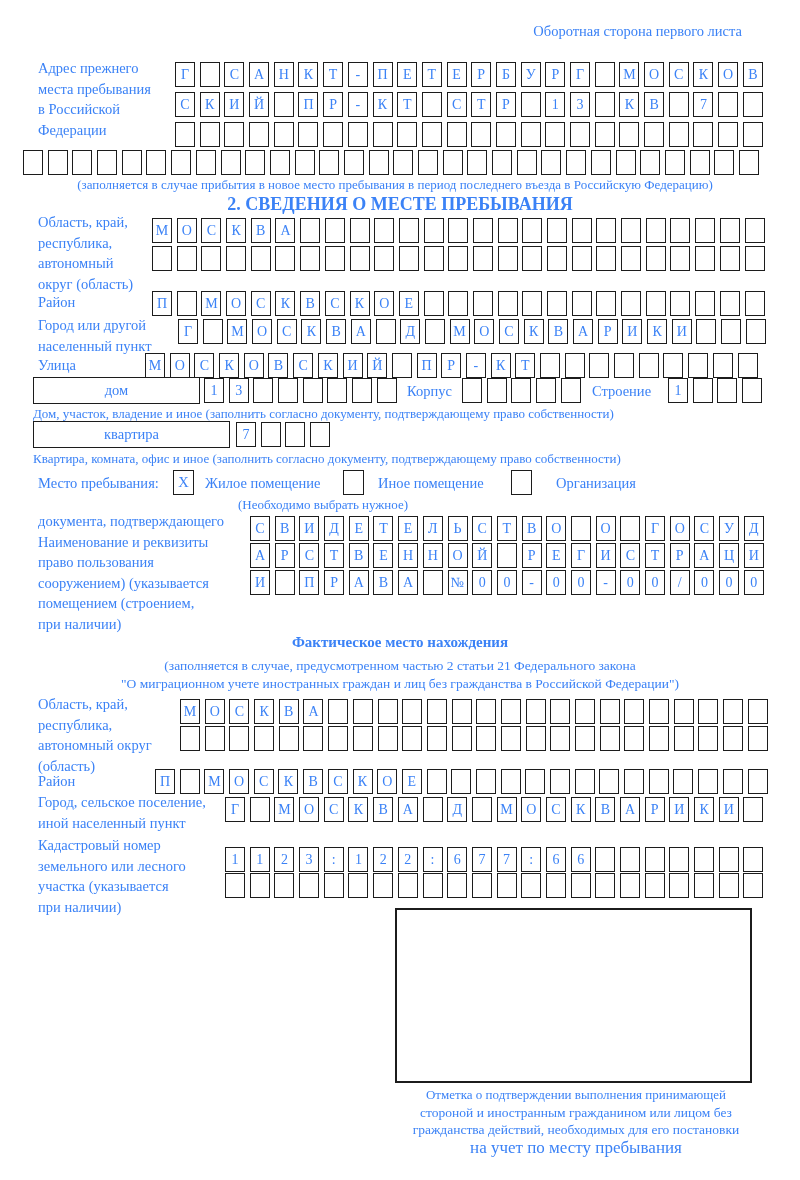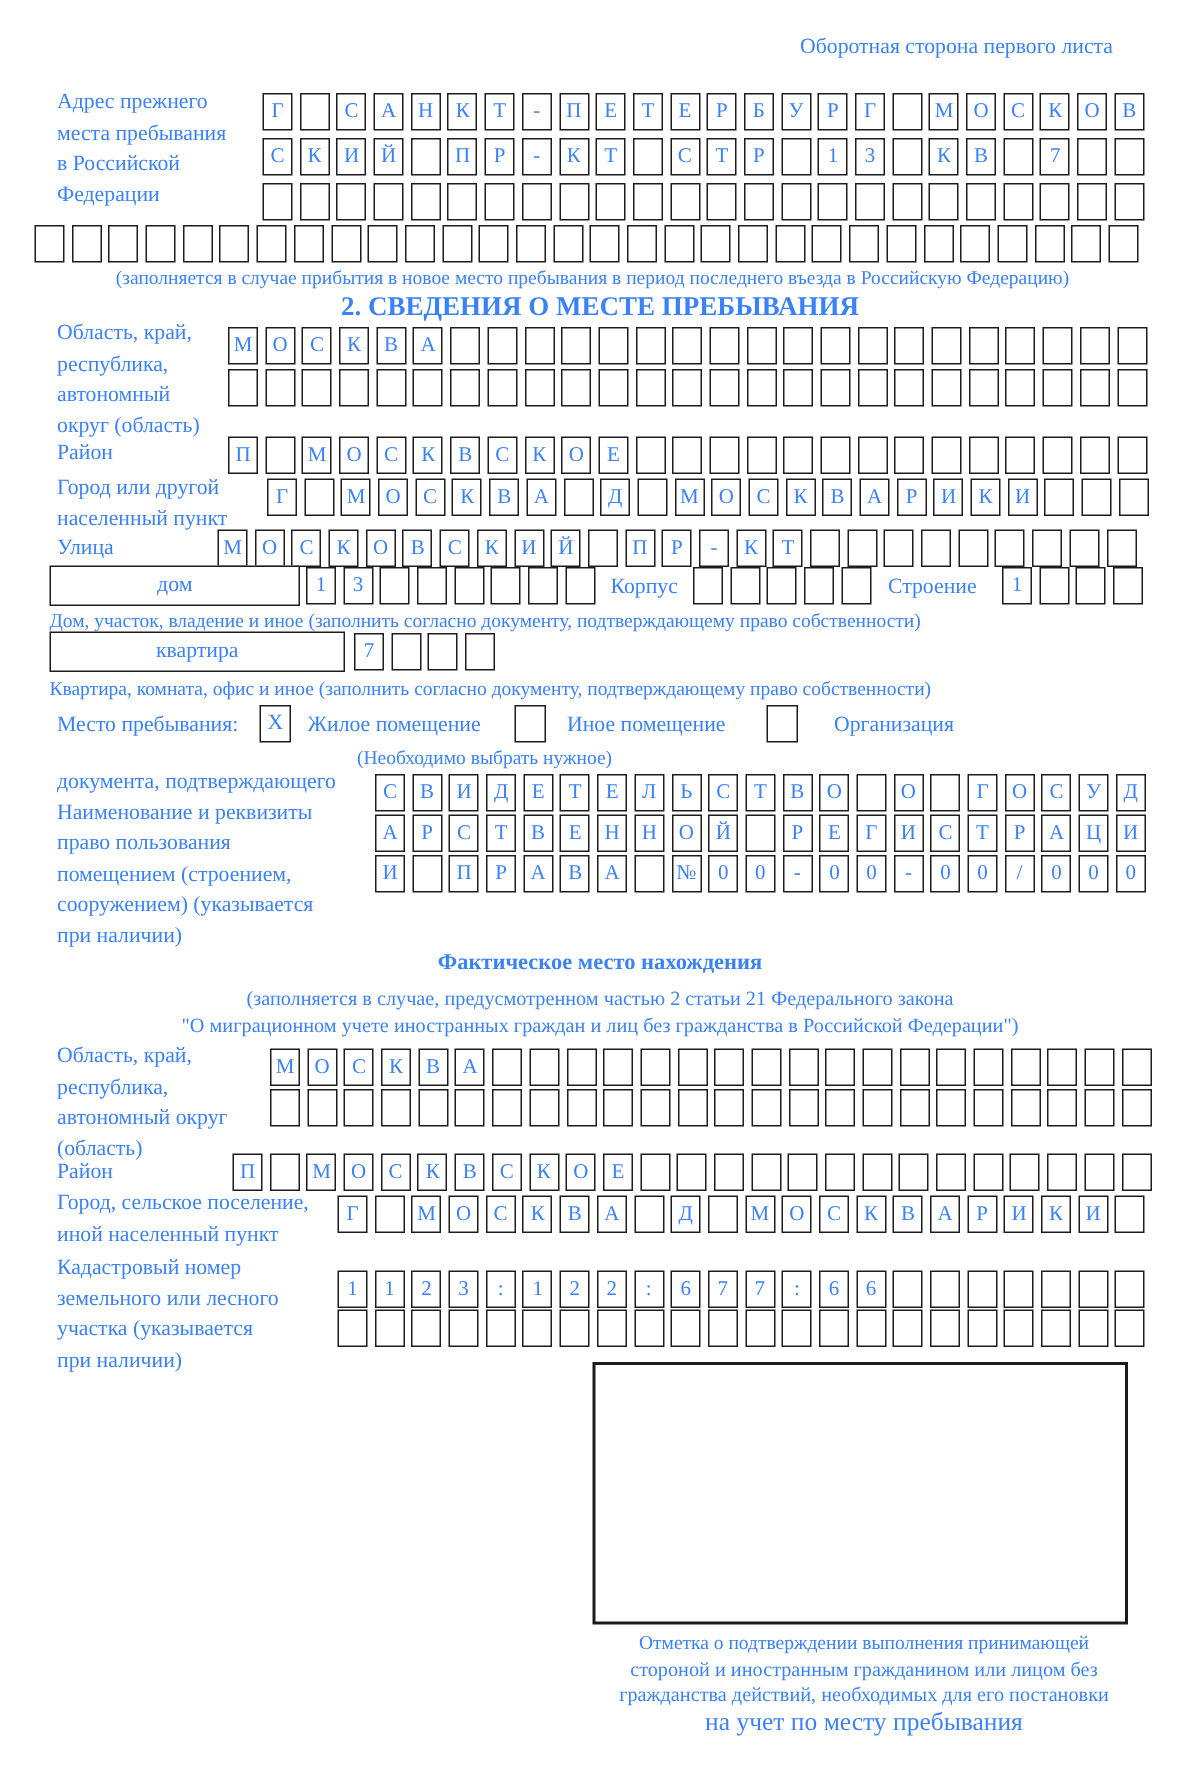--- a/index.html
+++ b/index.html
@@ -351,22 +351,22 @@
     <div class="abs label" style="left:340px;top:4px">Иное помещение</div>
     <div class="abs checkbox" style="left:473px;top:0"></div>
     <div class="abs label" style="left:518px;top:4px">Организация</div>
   </div>
   <div class="abs small" style="left:238px;top:497px">(Необходимо выбрать нужное)</div>
 
   <div class="abs lines" style="left:38px;top:511px">
       <div class="ln">документа, подтверждающего</div>
       <div class="ln">Наименование и реквизиты</div>
       <div class="ln">право пользования</div>
+      <div class="ln">сооружением) (указывается</div>
       <div class="ln">помещением (строением,</div>
-      <div class="ln">сооружением) (указывается</div>
       <div class="ln">при наличии)</div>
     </div>
   <div class="abs cells" style="left:250px;top:516px">
       <div class="cell">С</div>
       <div class="cell">В</div>
       <div class="cell">И</div>
       <div class="cell">Д</div>
       <div class="cell">Е</div>
       <div class="cell">Т</div>
       <div class="cell">Е</div>

